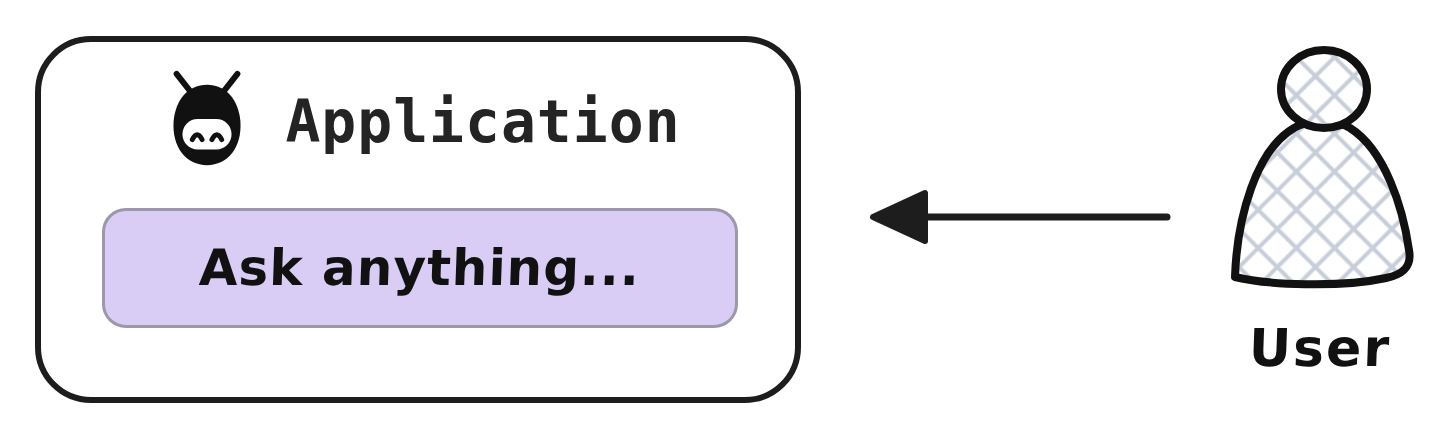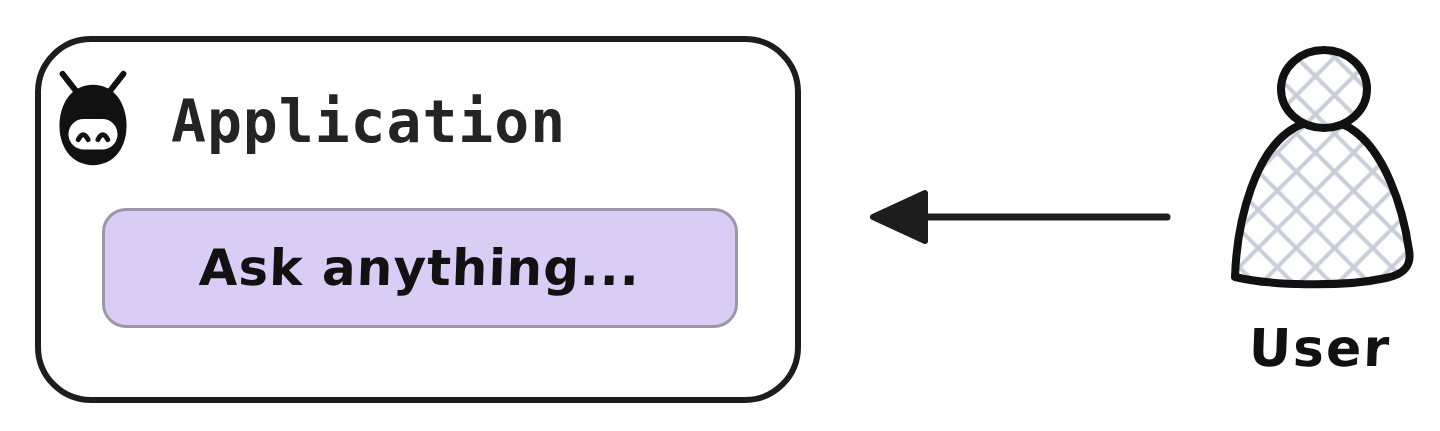--- a/index.html
+++ b/index.html
@@ -17,20 +17,21 @@
   .app-box {
     position: absolute;
     left: 35px; top: 36px;
     width: 766px; height: 367px;
     border: 6px solid #1d1d1d;
     border-radius: 56px;
     background: #ffffff;
   }
   .app-header {
     display: flex;
+    justify-content: center;
     align-items: center;
     gap: 26px;
     margin-top: 26px;
     height: 108px;
   }
   .robot-svg { width: 104px; height: 106px; flex: 0 0 auto; }
   .app-title {
     font-family: "DejaVu Sans Mono", monospace;
     font-size: 58px;
     font-weight: 600;

